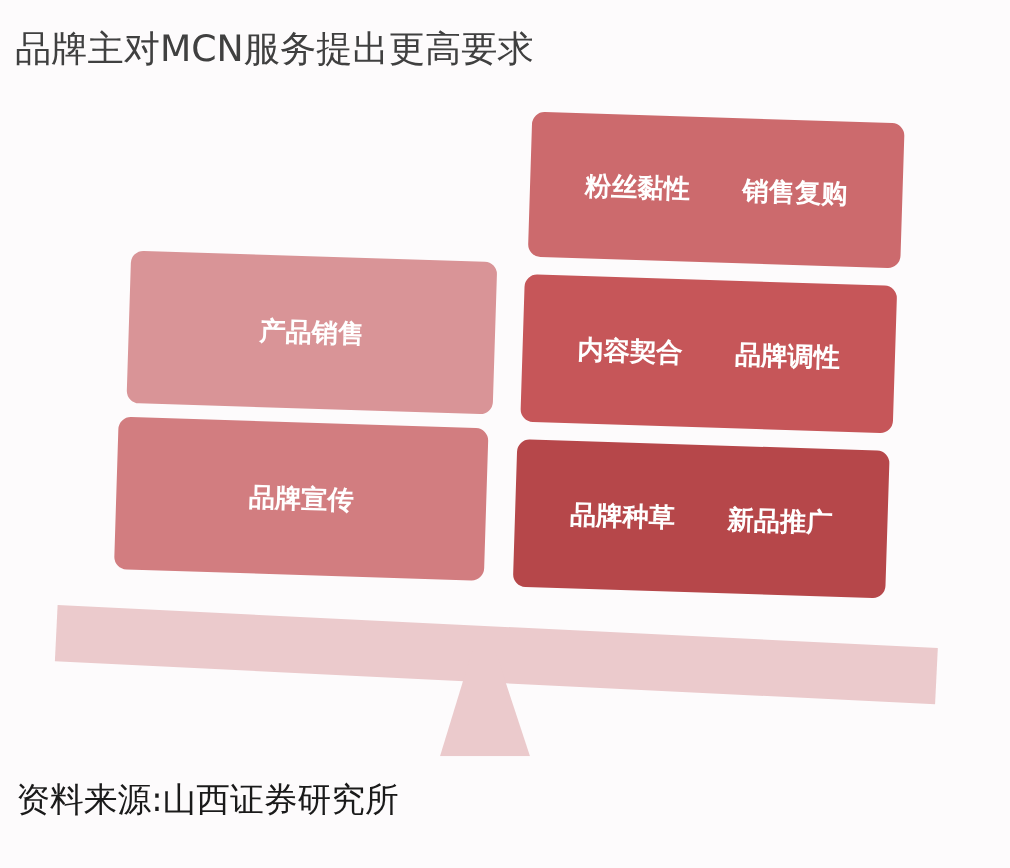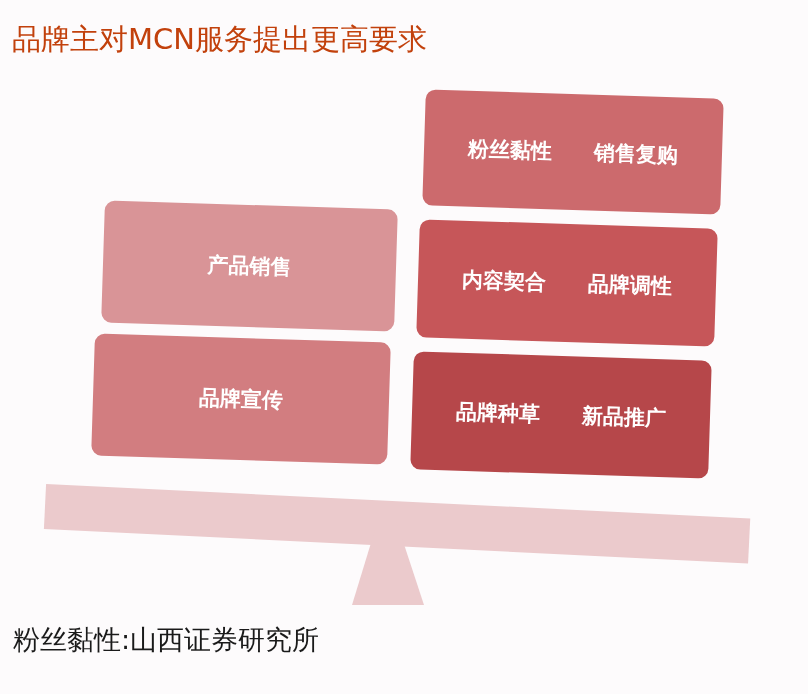--- a/index.html
+++ b/index.html
@@ -3,21 +3,21 @@
   <meta charset="utf-8">
   <style>
     html, body { margin: 0; padding: 0; }
     body {
       width: 808px; height: 694px; background: #fdfbfc;
       position: relative; overflow: hidden;
       font-family: "DejaVu Sans", sans-serif;
     }
     .title {
       position: absolute; left: 12px; top: 20px;
-      font-size: 29px; color: #c2410c; letter-spacing: 0px;
+      font-size: 29px; color: #404040; letter-spacing: 0px;
       font-family: "DejaVu Sans", sans-serif;
     }
     .source {
       position: absolute; left: 13px; top: 622px;
       font-size: 27px; color: #1a1a1a;
       font-family: "DejaVu Sans", sans-serif;
     }
     .box {
       position: absolute; border-radius: 10px;
       display: flex; align-items: center; justify-content: space-around;
@@ -56,13 +56,13 @@
 <div class="box" style="left:412px; top:356px; width:298px; height:118px; background:#b6474a; transform:rotate(1.8deg); justify-content:center; gap:42px;">
   <span>品牌种草</span>
   <span>新品推广</span>
 </div>
 
 <div class="beam"></div>
 <svg class="fulcrum" viewBox="0 0 72 85">
   <polygon points="26,0 44,0 72,85 0,85" fill="#ebcacc"></polygon>
 </svg>
 
-<div class="source">粉丝黏性:山西证券研究所</div>
+<div class="source">资料来源:山西证券研究所</div>
 
 </body></html>

